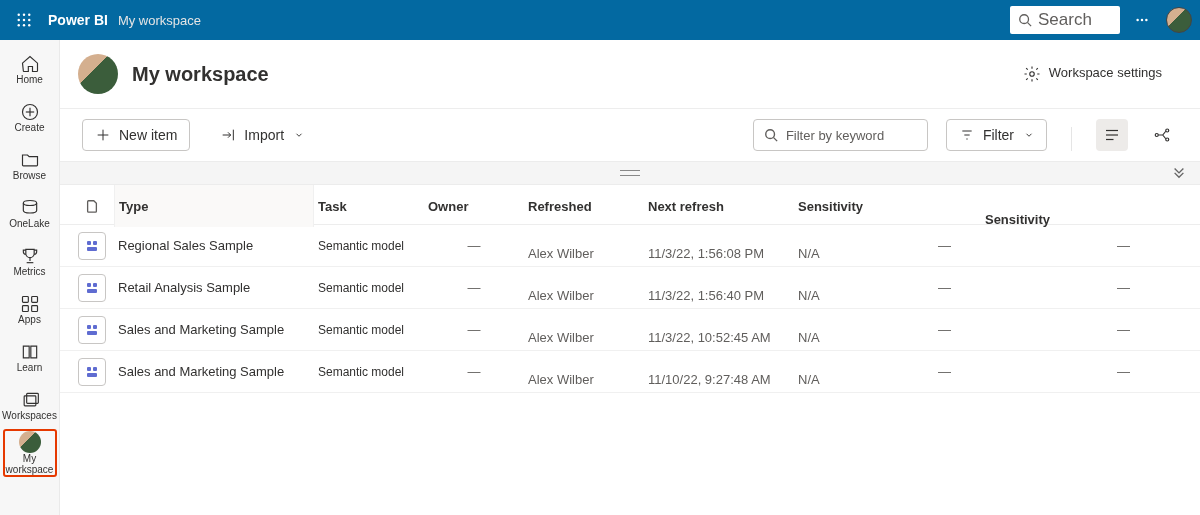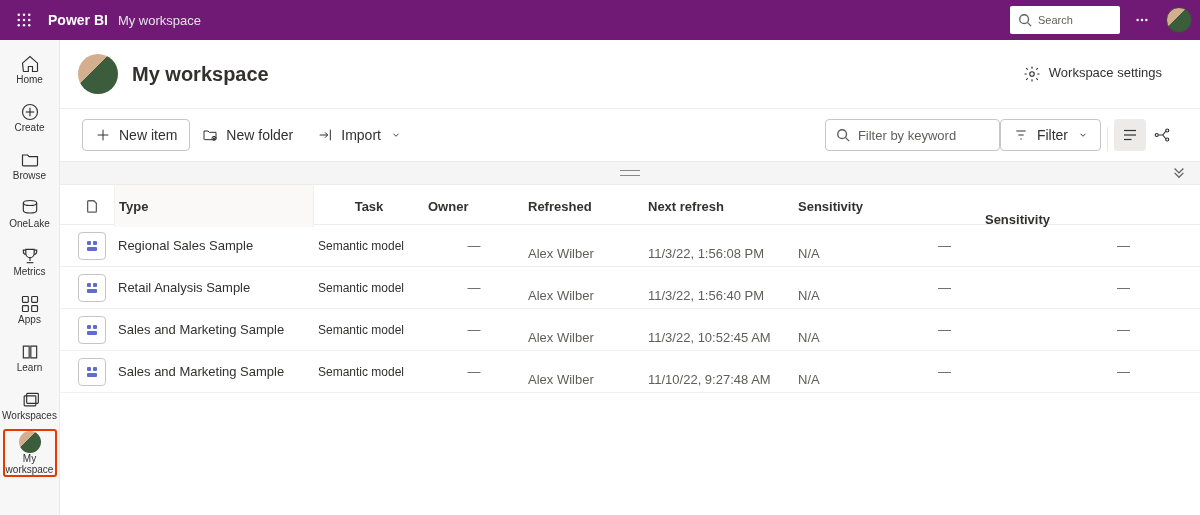--- a/index.html
+++ b/index.html
@@ -1,27 +1,27 @@
 <!DOCTYPE html>
 <html><head>
 <meta charset="utf-8">
 <style>
   * { box-sizing: border-box; margin: 0; padding: 0; }
   html, body { width: 1200px; height: 515px; font-family: "Segoe UI", -apple-system, sans-serif; font-size: 13px; color: #323130; overflow: hidden; }
 
   
-  .topbar { height: 40px; background: #701a75; color: #fff; display: flex; align-items: center; padding: 0 8px; }
+  .topbar { height: 40px; background: #0369a1; color: #fff; display: flex; align-items: center; padding: 0 8px; }
   .waffle { width: 32px; height: 32px; display: flex; align-items: center; justify-content: center; cursor: pointer; }
   .waffle svg { fill: #fff; }
   .brand { font-weight: 600; font-size: 14px; margin-left: 8px; }
   .brand-sub { font-size: 13px; margin-left: 10px; color: #e5e5e5; }
   .topbar-spacer { flex: 1; }
   .search { display: flex; align-items: center; background: #fff; border-radius: 2px; height: 28px; width: 110px; padding: 0 8px; color: #605e5c; }
   .search svg { width: 14px; height: 14px; margin-right: 6px; fill: #605e5c; }
-  .search span { font-size: 11px; color: #605e5c; }
+  .search span { font-size: 17px; color: #605e5c; }
   .more-btn { width: 32px; height: 32px; display:flex; align-items:center; justify-content:center; margin-left:6px; cursor:pointer;}
   .more-btn svg { fill:#fff; }
   .avatar { width: 26px; height: 26px; border-radius: 50%; margin-left: 8px; background: linear-gradient(135deg,#d4af8f 0 40%, #3b5d3b 40% 100%); border:1px solid #444;}
 
   
   .shell { display: flex; height: calc(100% - 40px); }
   .nav { width: 60px; background: #f7f7f7; border-right: 1px solid #eaeaea; display: flex; flex-direction: column; align-items: center; padding-top: 6px; gap: 2px; }
   .nav-item { width: 52px; min-height: 46px; display: flex; flex-direction: column; align-items: center; justify-content: center; gap: 0; cursor: pointer; border-radius: 4px; }
   .nav-item .icon { width: 20px; height: 20px; display:flex;align-items:center;justify-content:center; }
   .nav-item .icon svg { width: 20px; height: 20px; stroke: #323130; stroke-width:1.4; fill:none; }
@@ -32,21 +32,21 @@
   
   .main { flex: 1; display: flex; flex-direction: column; background:#fff; }
 
   .ws-header { display: flex; align-items: center; padding: 14px 24px 14px 18px; border-bottom: 1px solid #ededed; }
   .ws-avatar { width: 40px; height: 40px; border-radius: 50%; background: linear-gradient(135deg,#d4af8f 0 40%, #3b5d3b 40% 100%); margin-right: 14px; }
   .ws-title { font-size: 20px; font-weight: 600; }
   .ws-settings { margin-left: auto; display:flex; gap:8px; padding: 8px 14px; border-radius:4px; cursor:pointer; }
   .ws-settings svg { width:18px;height:18px; stroke:#323130; stroke-width:1.5; fill:none;}
 
   
-  .toolbar { display:flex; align-items:flex-end; padding: 10px 22px; }
+  .toolbar { display:flex; align-items:flex-end; padding: 10px 22px; gap: 18px; }
   .btn { display:inline-flex; align-items:center; gap:8px; height:32px; padding:0 12px; font-size:14px; cursor:pointer; border:none; background:transparent; border-radius:4px; color:#323130;}
   .btn.outlined { border:1px solid #c8c6c4; }
   .btn svg { width:16px;height:16px; stroke:#323130; stroke-width:1.5; fill:none; }
   .btn .chev { width:10px;height:10px; margin-left:2px;}
   .tool-spacer { flex:1; }
   .filter-input { display:flex; align-items:center; gap:8px; border:1px solid #c8c6c4; border-radius:4px; height:32px; padding:0 10px; width:175px; color:#605e5c;}
   .filter-input svg{width:14px;height:14px;stroke:#605e5c;stroke-width:1.6;fill:none;}
   .vbar { width:1px; height:24px; background:#e5e5e5; margin:0 6px;}
   .icon-btn { width:32px;height:32px;display:flex;align-items:center;justify-content:center;border-radius:4px;cursor:pointer;}
   .icon-btn.selected { background:#edebe9;}
@@ -217,29 +217,20 @@
     <div class="toolbar">
       <button class="btn outlined">
         <svg viewBox="0 0 24 24">
             <line x1="12" y1="4" x2="12" y2="20"></line>
             <line x1="4" y1="12" x2="20" y2="12"></line>
           </svg>
         <span>New item</span>
       </button>
       <button class="btn">
         <svg viewBox="0 0 24 24">
-            <path d="M3 6h6l2 2h10v10a1 1 0 0 1-1 1H4a1 1 0 0 1-1-1z"></path>
-            <circle cx="18" cy="17" r="3"></circle>
-            <line x1="18" y1="15.5" x2="18" y2="18.5"></line>
-            <line x1="16.5" y1="17" x2="19.5" y2="17"></line>
-          </svg>
-        <span>New folder</span>
-      </button>
-      <button class="btn">
-        <svg viewBox="0 0 24 24">
             <line x1="4" y1="12" x2="16" y2="12"></line>
             <polyline points="12 8 16 12 12 16"></polyline>
             <line x1="20" y1="4" x2="20" y2="20"></line>
           </svg>
         <span>Import</span>
         <svg class="chev" viewBox="0 0 16 16">
             <polyline points="4 6 8 10 12 6"></polyline>
           </svg>
       </button>
 
@@ -292,21 +283,21 @@
     </div>
 
     <div class="tbl">
       <div class="thead">
         <div class="th th-file">
             <svg viewBox="0 0 16 16">
               <path d="M4 2h6l3 3v9a1 1 0 0 1-1 1H4a1 1 0 0 1-1-1V3a1 1 0 0 1 1-1z"></path>
             </svg>
           </div>
         <div class="th th-type">Type</div>
-        <div class="th" style="text-align:center">Task</div>
+        <div class="th" style="">Task</div>
         <div class="th">Owner</div>
         <div class="th">Refreshed</div>
         <div class="th">Next refresh</div>
         <div class="th">Sensitivity</div>
         <div class="th th-sens">Sensitivity</div>
       </div>
 
       <div id="rows">
           <div class="trow">
     <div class="item-icon">

